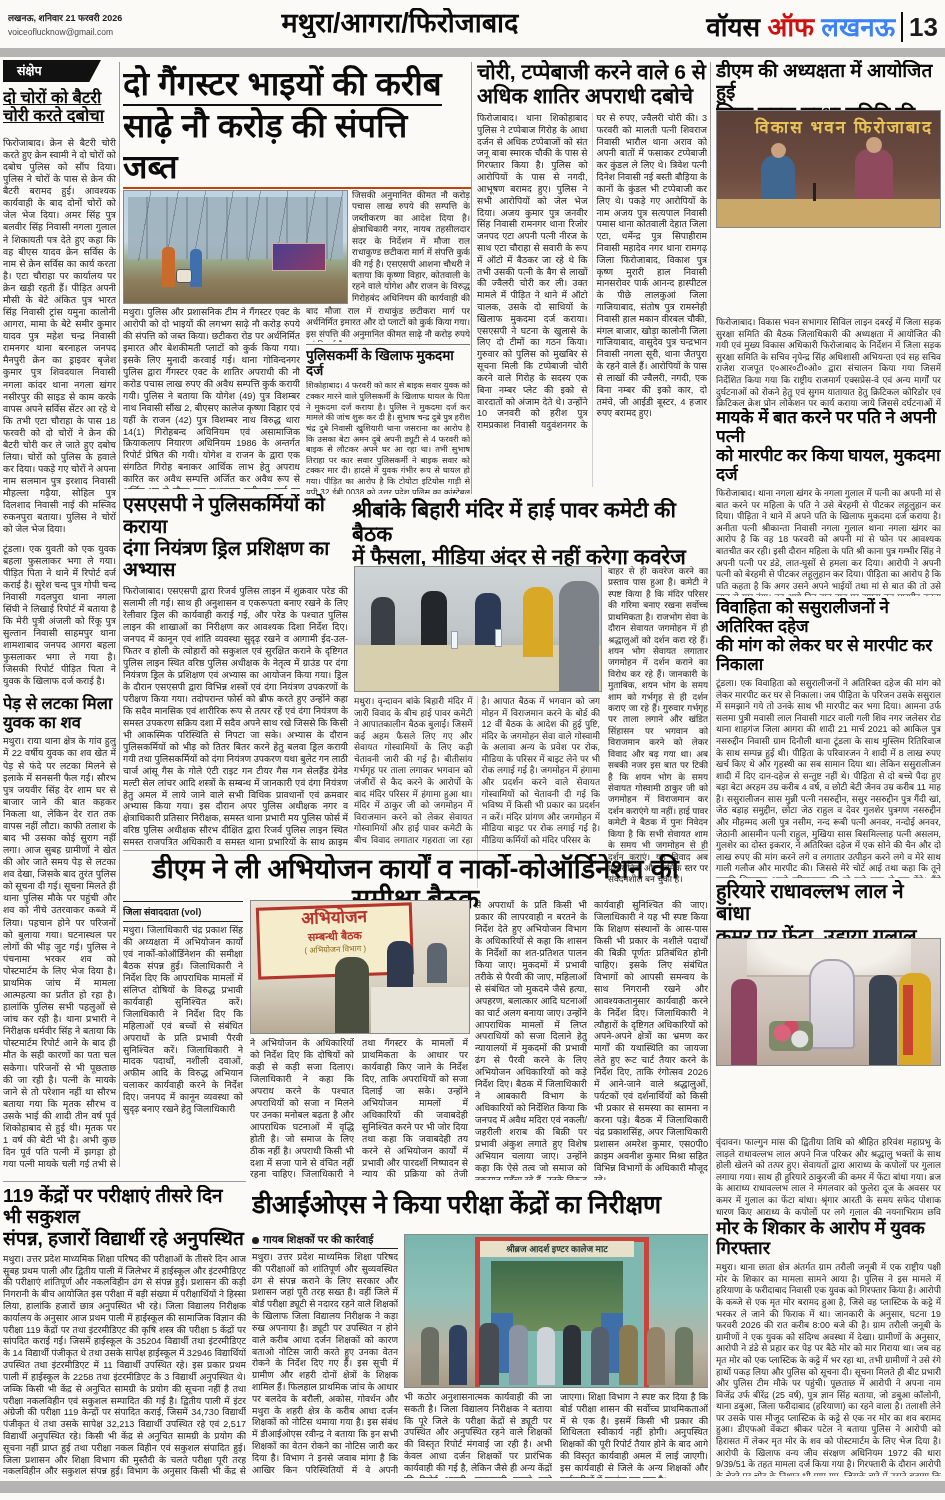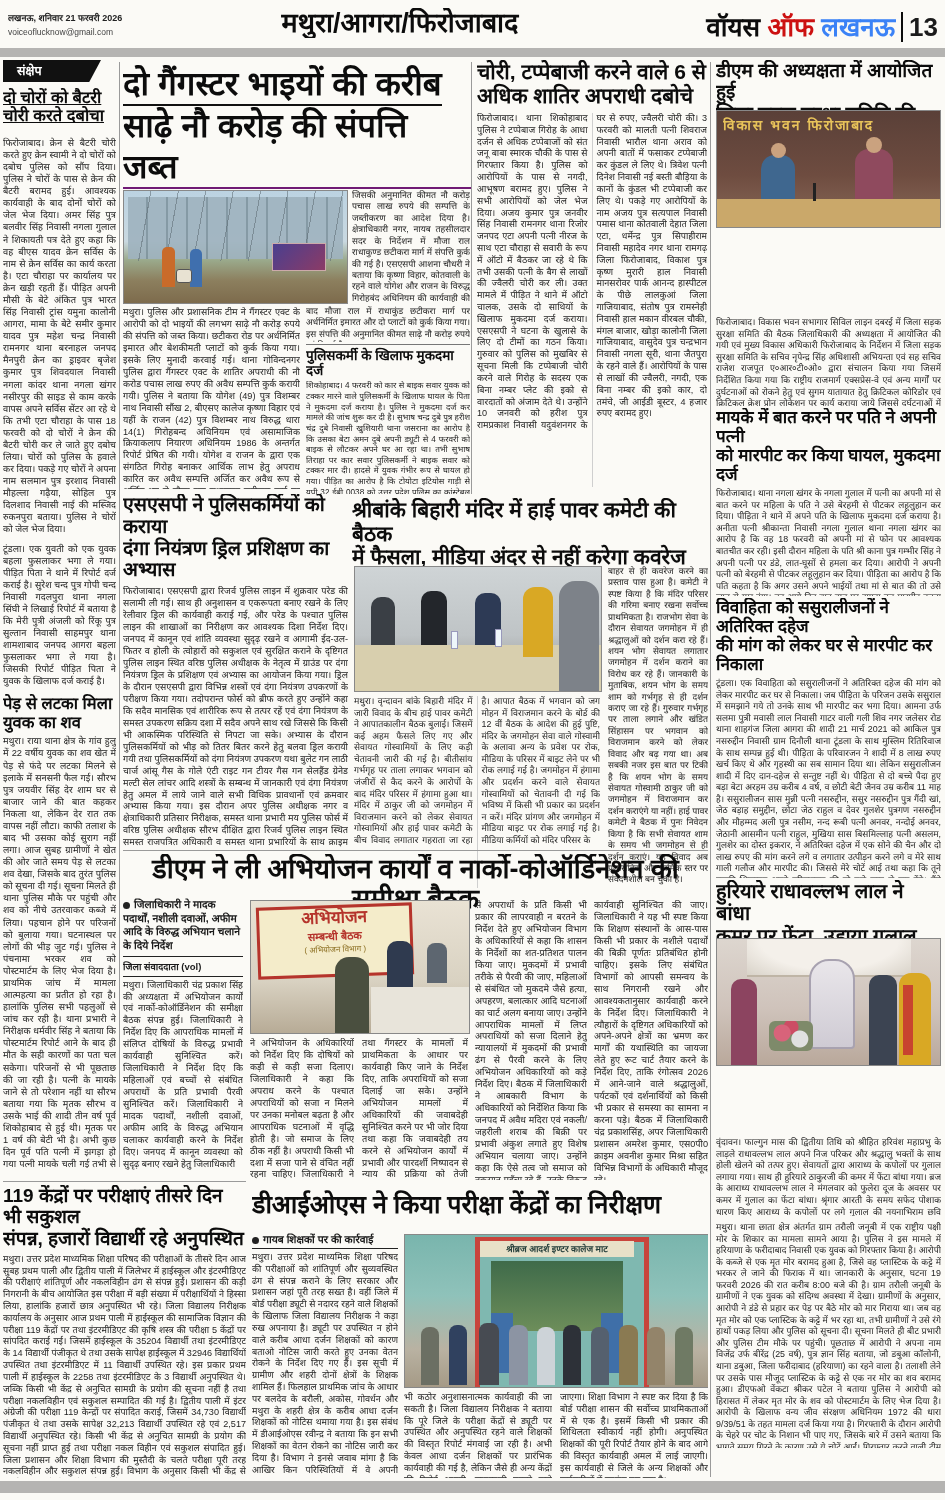--- a/index.html
+++ b/index.html
@@ -53,21 +53,21 @@
       <div class="bt" style="font-size:9.3px;">टूंडला। एक युवती को एक युवक बहला फुसलाकर भगा ले गया। पीड़ित पिता ने थाने में रिपोर्ट दर्ज कराई है। सुरेश चन्द पुत्र गोपी चन्द निवासी गदलपुरा थाना नगला सिंघी ने लिखाई रिपोर्ट में बताया है कि मेरी पुत्री अंजली को रिंकू पुत्र सुल्तान निवासी साहमपुर थाना शामशाबाद जनपद आगरा बहला फुसलाकर भगा ले गया है। जिसकी रिपोर्ट पीड़ित पिता ने युवक के खिलाफ दर्ज कराई है।</div>
     </div>
     <div style="margin-top:7px;">
       <div class="hd" style="font-size:16.5px;margin-bottom:4px;">पेड़ से लटका मिला युवक का शव</div>
       <div class="bt" style="font-size:9.3px;">मथुरा। राया थाना क्षेत्र के गांव हुलु में 22 वर्षीय युवक का शव खेत में पेड़ से फंदे पर लटका मिलने से इलाके में सनसनी फैल गई। सौरभ पुत्र जयवीर सिंह देर शाम घर से बाजार जाने की बात कहकर निकला था, लेकिन देर रात तक वापस नहीं लौटा। काफी तलाश के बाद भी उसका कोई सुराग नहीं लगा। आज सुबह ग्रामीणों ने खेत की ओर जाते समय पेड़ से लटका शव देखा, जिसके बाद तुरंत पुलिस को सूचना दी गई। सूचना मिलते ही थाना पुलिस मौके पर पहुंची और शव को नीचे उतरवाकर कब्जे में लिया। पहचान होने पर परिजनों को बुलाया गया। घटनास्थल पर लोगों की भीड़ जुट गई। पुलिस ने पंचनामा भरकर शव को पोस्टमार्टम के लिए भेज दिया है। प्राथमिक जांच में मामला आत्महत्या का प्रतीत हो रहा है। हालांकि पुलिस सभी पहलुओं से जांच कर रही है। थाना प्रभारी ने निरीक्षक धर्मवीर सिंह ने बताया कि पोस्टमार्टम रिपोर्ट आने के बाद ही मौत के सही कारणों का पता चल सकेगा। परिजनों से भी पूछताछ की जा रही है। पत्नी के मायके जाने से तो परेशान नहीं था सौरभ बताया गया कि मृतक सौरभ व उसके भाई की शादी तीन वर्ष पूर्व शिकोहाबाद से हुई थी। मृतक पर 1 वर्ष की बेटी भी है। अभी कुछ दिन पूर्व पति पत्नी में झगड़ा हो गया पत्नी मायके चली गई तभी से मृतक डिप्रेशन में था। स्थानीय लोगों द्वारा कयास लगाए जा रहे है कहीं पत्नी के मायके जाने के चलते युवक ने अवसाद में आकर कहीं ये कदम तो नहीं उठाया।</div>
     </div>
   </div>
 
   <div class="abs hd" style="left:123px;top:64px;width:348px;font-size:33px;line-height:1.22;">
     <div style="border-bottom:2px solid #111;display:inline-block;">दो गैंगस्टर भाइयों की करीब</div>
-    <div style="border-bottom:2px solid #701a75;display:inline-block;">साढ़े नौ करोड़ की संपत्ति जब्त</div>
+    <div style="border-bottom:2px solid #c2410c;display:inline-block;">साढ़े नौ करोड़ की संपत्ति जब्त</div>
   </div>
 
   <div class="photo" style="left:123px;top:190px;width:223px;height:112px;background:linear-gradient(180deg,#bcd3e2 0%,#c9d8e0 45%,#9aa98b 62%,#8c7f5e 80%,#7d6b4c 100%);">
     <div class="abs" style="left:4px;top:6px;width:215px;height:62px;background:repeating-linear-gradient(90deg,#9fb3bf 0 18px,#7f949f 18px 20px),linear-gradient(180deg,#aebfc9,#8fa2ad);opacity:.9;"></div>
     <div class="abs" style="left:0;top:0;width:100%;height:70px;background:repeating-linear-gradient(100deg,transparent 0 26px,#5c6a72 26px 27px);opacity:.55;"></div>
     <div class="abs" style="left:148px;top:52px;width:52px;height:26px;background:linear-gradient(135deg,#4a3f8f,#8c3b66);border:1px solid #caa;"></div>
     <div class="abs" style="left:38px;top:56px;width:13px;height:40px;background:#c96b2a;border-radius:5px 5px 0 0;"></div>
     <div class="abs" style="left:66px;top:58px;width:12px;height:38px;background:#3f6fae;border-radius:5px 5px 0 0;"></div>
     <div class="abs" style="left:52px;top:78px;width:14px;height:12px;background:#e8e2d2;border:1px solid #555;border-radius:3px;"></div>
   </div>
@@ -114,23 +114,20 @@
     </div>
     <div class="abs bt" style="left:256px;top:68px;width:100px;height:322px;font-size:8.8px;">बाहर से ही कवरेज करने का प्रस्ताव पास हुआ है। कमेटी ने स्पष्ट किया है कि मंदिर परिसर की गरिमा बनाए रखना सर्वोच्च प्राथमिकता है। राजभोग सेवा के दौरान सेवायत जगमोहन में ही श्रद्धालुओं को दर्शन करा रहे हैं। शयन भोग सेवायत लगातार जगमोहन में दर्शन कराने का विरोध कर रहे हैं। जानकारी के मुताबिक, शयन भोग के समय शाम को गर्भगृह से ही दर्शन कराए जा रहे हैं। गुरुवार गर्भगृह पर ताला लगाने और खंडित सिंहासन पर भगवान को विराजमान करने को लेकर विवाद और बढ़ गया था। अब सबकी नजर इस बात पर टिकी है कि शयन भोग के समय सेवायत गोस्वामी ठाकुर जी को जगमोहन में विराजमान कर दर्शन कराएंगे या नहीं। हाई पावर कमेटी ने बैठक में पुनः निवेदन किया है कि सभी सेवायत शाम के समय भी जगमोहन से ही दर्शन कराएं। यह विवाद अब प्रशासनिक और धार्मिक स्तर पर संवेदनशील बन चुका है।</div>
     <div class="abs bt c2" style="left:2px;top:198px;width:246px;height:192px;font-size:8.9px;">मथुरा। वृन्दावन बांके बिहारी मंदिर में जारी विवाद के बीच हाई पावर कमेटी ने आपातकालीन बैठक बुलाई। जिसमें कई अहम फैसले लिए गए और सेवायत गोस्वामियों के लिए कड़ी चेतावनी जारी की गई है। बीतीसांय गर्भगृह पर ताला लगाकर भगवान को जंजीरों से कैद करने के आरोपों के बाद मंदिर परिसर में हंगामा हुआ था। मंदिर में ठाकुर जी को जगमोहन में विराजमान करने को लेकर सेवायत गोस्वामियों और हाई पावर कमेटी के बीच विवाद लगातार गहराता जा रहा है। आपात बैठक में भगवान को जग मोहन में विराजमान करने के बोर्ड की 12 वीं बैठक के आदेश की हुई पुष्टि, मंदिर के जगमोहन सेवा वाले गोस्वामी के अलावा अन्य के प्रवेश पर रोक, मीडिया के परिसर में बाइट लेने पर भी रोक लगाई गई है। जगमोहन में हंगामा और प्रदर्शन करने वाले सेवायत गोस्वामियों को चेतावनी दी गई कि भविष्य में किसी भी प्रकार का प्रदर्शन न करें। मंदिर प्रांगण और जगमोहन में मीडिया बाइट पर रोक लगाई गई है। मीडिया कर्मियों को मंदिर परिसर के</div>
   </div>
 
   <div class="hrule" style="left:123px;top:850px;width:585px;"></div>
   <div class="abs" style="left:123px;top:854px;width:585px;height:326px;">
     <div class="hd" style="font-size:27px;text-align:center;">डीएम ने ली अभियोजन कार्यों व नार्को-कोऑर्डिनेशन की समीक्षा बैठक</div>
 
     <div class="abs" style="left:0;top:44px;width:120px;height:282px;">
-      <div style="font-size:10.5px;font-weight:700;line-height:1.3;">
-        <span class="bullet-dot"></span><span>जिलाधिकारी ने मादक पदार्थों, नशीली दवाओं, अफीम आदि के विरुद्ध अभियान चलाने के दिये निर्देश</span>
-      </div>
       <hr class="subhead-rule">
       <div style="font-size:9.5px;font-weight:700;">जिला संवाददाता (vol)</div>
       <hr class="subhead-rule">
       <div class="bt" style="font-size:9.2px;height:212px;overflow:hidden;">मथुरा। जिलाधिकारी चंद्र प्रकाश सिंह की अध्यक्षता में अभियोजन कार्यों एवं नार्को-कोऑर्डिनेशन की समीक्षा बैठक संपन्न हुई। जिलाधिकारी ने निर्देश दिए कि आपराधिक मामलों में संलिप्त दोषियों के विरुद्ध प्रभावी कार्यवाही सुनिश्चित करें। जिलाधिकारी ने निर्देश दिए कि महिलाओं एवं बच्चों से संबंधित अपराधों के प्रति प्रभावी पैरवी सुनिश्चित करें। जिलाधिकारी ने मादक पदार्थों, नशीली दवाओं, अफीम आदि के विरुद्ध अभियान चलाकर कार्यवाही करने के निर्देश दिए। जनपद में कानून व्यवस्था को सुदृढ़ बनाए रखने हेतु जिलाधिकारी</div>
     </div>
 
     <div class="photo" style="left:127px;top:46px;width:218px;height:132px;background:linear-gradient(180deg,#e9e2d4 0%,#d9d2c2 60%,#b7ab96 100%);">
       <div class="abs" style="left:6px;top:4px;width:150px;height:66px;background:#f4ecca;border:3px solid #b5342c;text-align:center;transform:rotate(-2deg);">
         <div style="color:#b5342c;font-weight:800;font-size:17px;line-height:1.2;">अभियोजन</div>
         <div style="color:#b5342c;font-weight:700;font-size:11px;">सम्बन्धी बैठक</div>
@@ -190,21 +187,21 @@
     <div class="abs bt" style="left:152px;top:202px;width:148px;height:86px;font-size:9.1px;">भी कठोर अनुशासनात्मक कार्यवाही की जा सकती है। जिला विद्यालय निरीक्षक ने बताया कि पूरे जिले के परीक्षा केंद्रों से ड्यूटी पर उपस्थित और अनुपस्थित रहने वाले शिक्षकों की विस्तृत रिपोर्ट मंगवाई जा रही है। अभी केवल आधा दर्जन शिक्षकों पर प्रारंभिक कार्यवाही की गई है, लेकिन जैसे ही अन्य केंद्रों की रिपोर्ट आएगी, लापरवाही बरतने वाले किसी भी शिक्षक को बख्शा नहीं</div>
     <div class="abs bt" style="left:308px;top:202px;width:148px;height:86px;font-size:9.1px;">जाएगा। शिक्षा विभाग ने स्पष्ट कर दिया है कि बोर्ड परीक्षा शासन की सर्वोच्च प्राथमिकताओं में से एक है। इसमें किसी भी प्रकार की शिथिलता स्वीकार्य नहीं होगी। अनुपस्थित शिक्षकों की पूरी रिपोर्ट तैयार होने के बाद आगे की विस्तृत कार्यवाही अमल में लाई जाएगी। इस कार्यवाही से जिले के अन्य शिक्षकों और कर्मचारियों में हड़कंप मच गया है।</div>
   </div>
 
   <div class="abs" style="left:716px;top:60px;width:225px;height:346px;">
     <div class="hd" style="font-size:19px;">
       <div>डीएम की अध्यक्षता में आयोजित हुई</div>
       <div>जिला सड़क सुरक्षा समिति की बैठक</div>
     </div>
     <div class="photo" style="left:0;top:50px;width:223px;height:116px;background:linear-gradient(180deg,#5a4038 0%,#6e4c40 55%,#8a6a58 100%);">
-      <div class="abs" style="left:6px;top:4px;width:210px;color:#e8c35a;font-weight:800;font-size:14px;text-align:left;letter-spacing:2px;">
+      <div class="abs" style="left:6px;top:4px;width:210px;color:#e8c35a;font-weight:800;font-size:17px;text-align:right;letter-spacing:2px;">
         <span>विकास भवन फिरोजाबाद</span>
       </div>
       <div class="abs" style="left:44px;top:44px;width:34px;height:46px;background:#3f678f;border-radius:14px 14px 0 0;"></div>
       <div class="abs" style="left:54px;top:32px;width:15px;height:15px;background:#caa27f;border-radius:50%;"></div>
       <div class="abs" style="left:138px;top:38px;width:38px;height:52px;background:#8f4a5e;border-radius:14px 14px 0 0;"></div>
       <div class="abs" style="left:149px;top:26px;width:16px;height:16px;background:#caa27f;border-radius:50%;"></div>
       <div class="abs" style="left:0;top:88px;width:223px;height:28px;background:#caa86a;"></div>
       <div class="abs" style="left:96px;top:72px;width:3px;height:18px;background:#222;"></div>
     </div>
     <div class="bt" style="font-size:8.9px;margin-top:172px;height:176px;overflow:hidden;">फिरोजाबाद। विकास भवन सभागार सिविल लाइन दबरई में जिला सड़क सुरक्षा समिति की बैठक जिलाधिकारी की अध्यक्षता में आयोजित की गयी एवं मुख्य विकास अधिकारी फिरोजाबाद के निर्देशन में जिला सड़क सुरक्षा समिति के सचिव नृपेन्द्र सिंह अधिशासी अभियन्ता एवं सह सचिव राजेश राजपूत ए०आर०टी०ओ० द्वारा संचालन किया गया जिसमें निर्देशित किया गया कि राष्ट्रीय राजमार्ग एक्सप्रेस-वे एवं अन्य मार्गों पर दुर्घटनाओं को रोकने हेतु एवं सुगम यातायात हेतु क्रिटिकल कोरिडोर एवं क्रिटिकल क्रेश प्रोन लोकेशन पर कार्य कराया जाये जिससे दुर्घटनाओं में कमी लायी जा सके। फिरोजाबाद शहर में चौराहों पर अतिक्रमण हटाने, यातायात के नियमों का पालन कराने एवं अन्य बिन्दुओं पर सम्बन्धित विभागों की जिम्मेदारी भी निर्धारित की गई। बैठक में डॉ० रामबदन राम मुख्य चिकित्साधिकारी अवर सिंह अधिशासी अभियन्ता बी०पी० सिंह अधिशासी अभियन्ता लो०नि०वि० आशीष शुक्ला अधिशासी अभियन्ता नगर निगम तेजस त्रिपाठी क्षेत्राधिकारी यातायात गायत्री महता सहायक मैनेजर सेव लाइफ फाउण्डेशन दीपांकल सिंह यूपीडा संजय गिरि एन०एच०ए०आई० आदि अधिकारीगण उपस्थित रहे।</div>
@@ -237,17 +234,18 @@
       <div class="abs" style="left:52px;top:82px;width:44px;height:30px;background:radial-gradient(circle at 30% 40%,#d8637a 8px,transparent 9px),radial-gradient(circle at 70% 60%,#e0e0e0 8px,transparent 9px),radial-gradient(circle at 50% 20%,#cc4d64 7px,transparent 8px),#7e8a6a;border-radius:6px;"></div>
       <div class="abs" style="left:14px;top:40px;width:26px;height:86px;background:#8c4460;border-radius:10px 10px 0 0;"></div>
       <div class="abs" style="left:152px;top:36px;width:28px;height:90px;background:#3c4452;border-radius:10px 10px 0 0;"></div>
       <div class="abs" style="left:182px;top:34px;width:32px;height:92px;background:#d9a824;border-radius:12px 12px 0 0;"></div>
       <div class="abs" style="left:186px;top:46px;width:10px;height:70px;background:#c8442f;"></div>
     </div>
     <div class="bt" style="font-size:8.9px;margin-top:190px;height:142px;overflow:hidden;">वृंदावन। फाल्गुन मास की द्वितीया तिथि को श्रीहित हरिवंश महाप्रभु के लाड़ले राधावल्लभ लाल अपने निज परिकर और श्रद्धालु भक्तों के साथ होली खेलने को तत्पर हुए। सेवायतों द्वारा आराध्य के कपोलों पर गुलाल लगाया गया। साथ ही हुरियारे ठाकुरजी की कमर में फेंटा बांधा गया। ब्रज के आराध्य राधावल्लभ लाल ने मंगलवार को फुलेरा दूज के अवसर पर कमर में गुलाल का फेंटा बांधा। श्रृंगार आरती के समय सफेद पोशाक धारण किए आराध्य के कपोलों पर लगे गुलाल की नयनाभिराम छवि देखकर भक्तजन निहाल होकर राधावल्लभ लाल के जयकारे लगा रहे थे। संपूर्ण मंदिर परिसर बहुरंगी गुलाल की आभा से सौंदर्यमय हो गया। आराध्य के दर्शनों के उपरांत उनके प्रसादी गुलाल को पाकर श्रद्धालुओं के समूह बरबस ही आनंदविभोर होकर नृत्य कर रहे थे। वहीं समाज गायन और होली के राशियों का गायन भी परंपरागत डफ पर किया गया। इस अवसर पर सेवायत नंदन गोस्वामी, चंचल गोस्वामी, सूरज गोस्वामी, संजीव गोस्वामी आदि मौजूद रहे।</div>
   </div>
 
   <div class="abs" style="left:716px;top:1218px;width:225px;height:258px;">
+    <div class="hd" style="font-size:18px;">मोर के शिकार के आरोप में युवक गिरफ्तार</div>
     <div class="bt" style="font-size:8.9px;margin-top:4px;height:226px;overflow:hidden;">मथुरा। थाना छाता क्षेत्र अंतर्गत ग्राम तरौली जनूबी में एक राष्ट्रीय पक्षी मोर के शिकार का मामला सामने आया है। पुलिस ने इस मामले में हरियाणा के फरीदाबाद निवासी एक युवक को गिरफ्तार किया है। आरोपी के कब्जे से एक मृत मोर बरामद हुआ है, जिसे वह प्लास्टिक के कट्टे में भरकर ले जाने की फिराक में था। जानकारी के अनुसार, घटना 19 फरवरी 2026 की रात करीब 8:00 बजे की है। ग्राम तरौली जनूबी के ग्रामीणों ने एक युवक को संदिग्ध अवस्था में देखा। ग्रामीणों के अनुसार, आरोपी ने डंडे से प्रहार कर पेड़ पर बैठे मोर को मार गिराया था। जब वह मृत मोर को एक प्लास्टिक के कट्टे में भर रहा था, तभी ग्रामीणों ने उसे रंगे हाथों पकड़ लिया और पुलिस को सूचना दी। सूचना मिलते ही बीट प्रभारी और पुलिस टीम मौके पर पहुंची। पूछताछ में आरोपी ने अपना नाम विजेंद्र उर्फ बीरेंद्र (25 वर्ष), पुत्र ज्ञान सिंह बताया, जो डबुआ कॉलोनी, थाना डबुआ, जिला फरीदाबाद (हरियाणा) का रहने वाला है। तलाशी लेने पर उसके पास मौजूद प्लास्टिक के कट्टे से एक नर मोर का शव बरामद हुआ। डीएफओ वेंकटा श्रीकर पटेल ने बताया पुलिस ने आरोपी को हिरासत में लेकर मृत मोर के शव को पोस्टमार्टम के लिए भेज दिया है। आरोपी के खिलाफ वन्य जीव संरक्षण अधिनियम 1972 की धारा 9/39/51 के तहत मामला दर्ज किया गया है। गिरफ्तारी के दौरान आरोपी के चेहरे पर चोट के निशान भी पाए गए, जिसके बारे में उसने बताया कि भागते समय गिरने के कारण उसे ये चोटें आईं। गिरफ्तार करने वाली टीम में वन दरोगा ओमवीर राघव, प्रताप सिंह आदि मौजूद रहे।</div>
   </div>
 
   <div class="graybar" style="top:1481px;height:12px;"></div>
 </div>
 
 </body></html>

